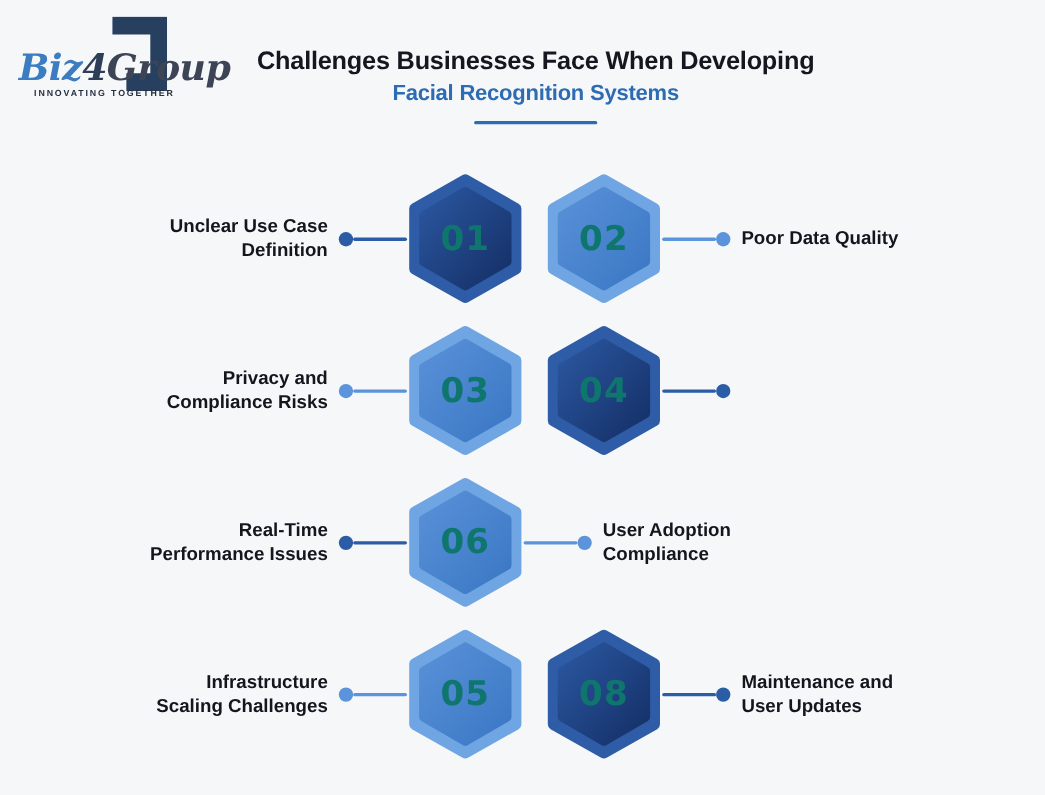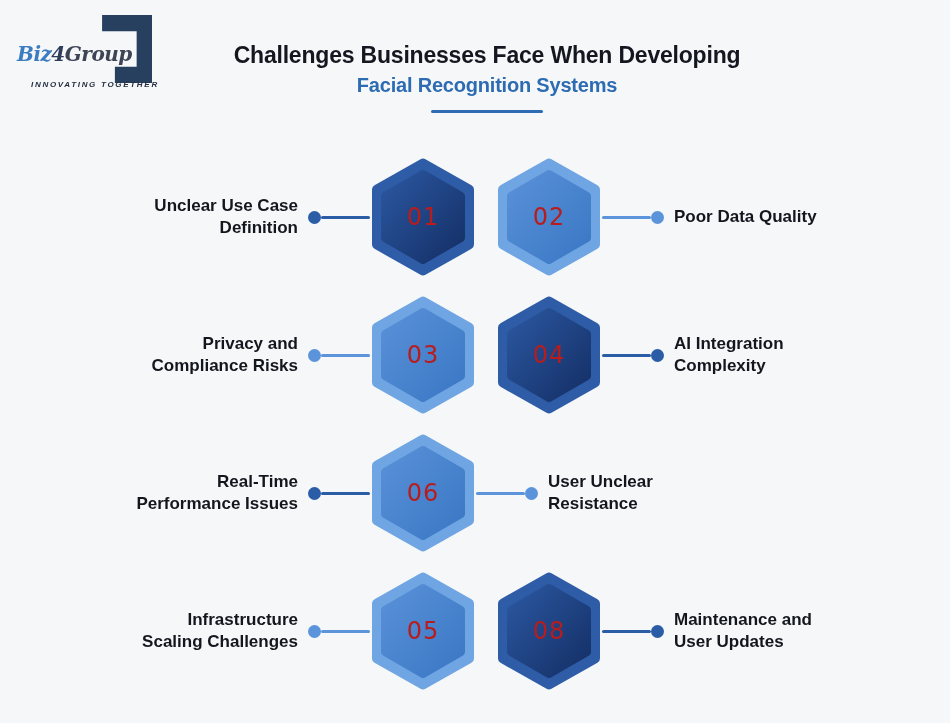--- a/index.html
+++ b/index.html
@@ -13,28 +13,28 @@
 
   
   .logo{position:absolute;left:14px;top:12px;width:160px;height:92px;}
   .logo-bracket{
     position:absolute;left:74px;top:3px;width:64px;height:68px;background:#27405f;
     clip-path:polygon(22% 0,100% 0,100% 100%,42% 100%,42% 76%,76% 76%,76% 24%,22% 24%);
   }
   .logo-text{
     position:absolute;left:3px;top:30px;white-space:nowrap;
     font-family:"DejaVu Serif","Liberation Serif",serif;font-style:italic;
-    font-size:20px;font-weight:600;letter-spacing:-0.5px;
+    font-size:33px;font-weight:600;letter-spacing:-0.5px;
   }
   .logo-text .p1{color:#3c7cc0;}
   .logo-text .p2{color:#2e3d58;}
   .logo-text .p3{color:#3d4456;}
   .logo-tagline{
     position:absolute;left:17px;top:68px;
-    font-size:8px;font-weight:700;letter-spacing:1.7px;color:#252e40;font-style:italic;
+    font-size:8px;font-weight:700;letter-spacing:1.7px;color:#252e40;
   }
 
   
   .title-block{position:absolute;left:12px;top:42px;width:100%;text-align:center;}
   .title-line1{margin:0;font-size:23px;font-weight:700;color:#14171f;letter-spacing:-0.2px;}
   .title-line2{margin:5px 0 0 0;font-size:20px;font-weight:700;color:#2d6cb2;letter-spacing:-0.2px;}
   .title-underline{width:112px;height:3px;background:#2d6cb2;margin:13px auto 0 auto;border-radius:2px;}
 
   
   .rows{
@@ -58,21 +58,21 @@
   .connector.cleft .dot{margin-left:10px;}
   .connector.cright .dot{margin-right:10px;}
   .connector.dark .dot,.connector.dark .line{background:#2b5ca6;}
   .connector.light .dot,.connector.light .line{background:#5b94da;}
 
   .hexwrap{width:106px;height:118px;position:relative;flex:0 0 auto;}
   .hexwrap.hl{margin-right:20px;} 
   .hex-svg{position:absolute;inset:0;width:106px;height:118px;}
   .hex-num{
     position:absolute;inset:0;display:flex;align-items:center;justify-content:center;
-    color:#b91c1c;font-size:24px;font-weight:400;letter-spacing:1px;
+    color:#0f766e;font-size:31px;font-weight:700;letter-spacing:1px;
     font-family:"DejaVu Sans","Liberation Sans",sans-serif;
   }
 </style>
 </head>
 <body>
 
 <svg width="0" height="0" style="position:absolute" aria-hidden="true">
   <defs>
     <linearGradient id="gradDark" x1="0" y1="0" x2="1" y2="1">
       <stop offset="0" stop-color="#2b57a0"></stop>
@@ -147,41 +147,40 @@
         <svg class="hex-svg" viewBox="0 0 106 118">
           <polygon points="53,5.5 99,31.5 99,86.5 53,112.5 7,86.5 7,31.5" fill="#2e5ca6" stroke="#2e5ca6" stroke-width="10" stroke-linejoin="round"></polygon>
           <polygon points="53,16 91,38 91,80 53,102 15,80 15,38" fill="url(#gradDark)" stroke="url(#gradDark)" stroke-width="8" stroke-linejoin="round"></polygon>
         </svg>
         <span class="hex-num">04</span>
       </div>
       <div class="connector cright dark">
           <span class="line"></span>
           <span class="dot"></span>
         </div>
-      <div class="label right">AI Integration Complexity</div>
     </div>
 
     <div class="row">
       <div class="label left">Real-Time Performance Issues</div>
       <div class="connector cleft dark">
           <span class="dot"></span>
           <span class="line"></span>
         </div>
       <div class="hexwrap">
         <svg class="hex-svg" viewBox="0 0 106 118">
           <polygon points="53,5.5 99,31.5 99,86.5 53,112.5 7,86.5 7,31.5" fill="#6fa5e2" stroke="#6fa5e2" stroke-width="10" stroke-linejoin="round"></polygon>
           <polygon points="53,16 91,38 91,80 53,102 15,80 15,38" fill="url(#gradLight)" stroke="url(#gradLight)" stroke-width="8" stroke-linejoin="round"></polygon>
         </svg>
         <span class="hex-num">06</span>
       </div>
       <div class="connector cright light">
           <span class="line"></span>
           <span class="dot"></span>
         </div>
-      <div class="label right">User Unclear Resistance</div>
+      <div class="label right">User Adoption Compliance</div>
     </div>
 
     <div class="row">
       <div class="label left">Infrastructure Scaling Challenges</div>
       <div class="connector cleft light">
           <span class="dot"></span>
           <span class="line"></span>
         </div>
       <div class="hexwrap hl">
         <svg class="hex-svg" viewBox="0 0 106 118">

